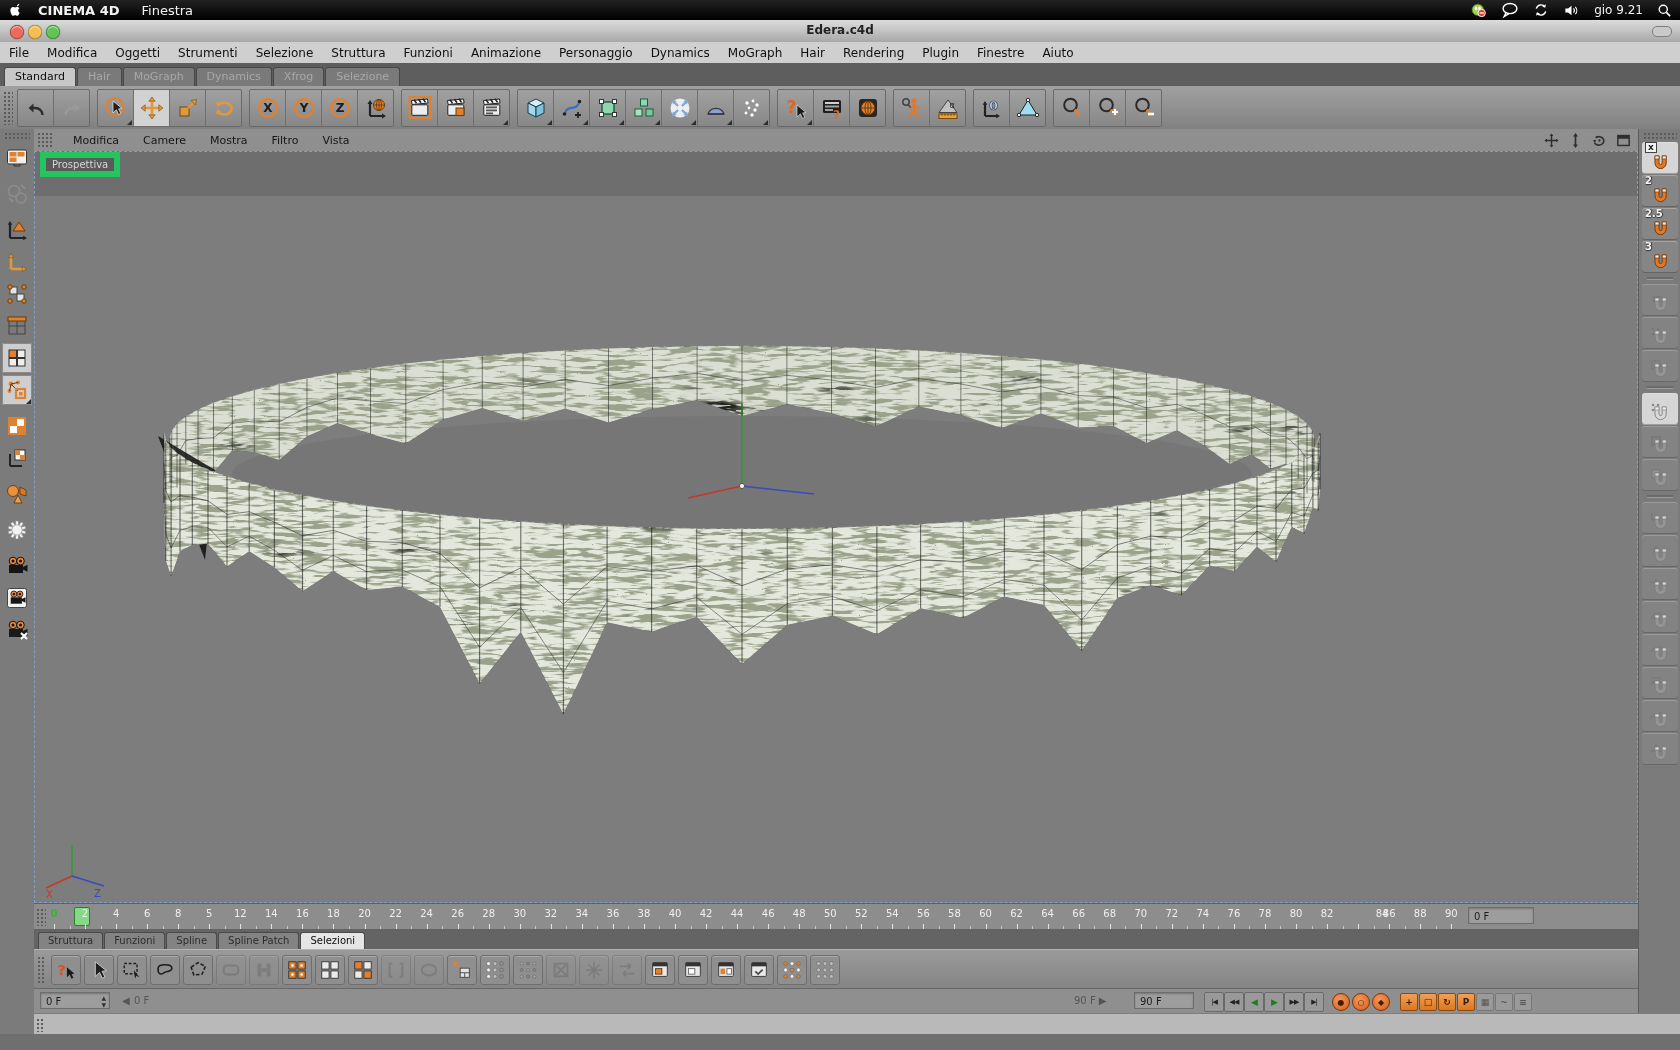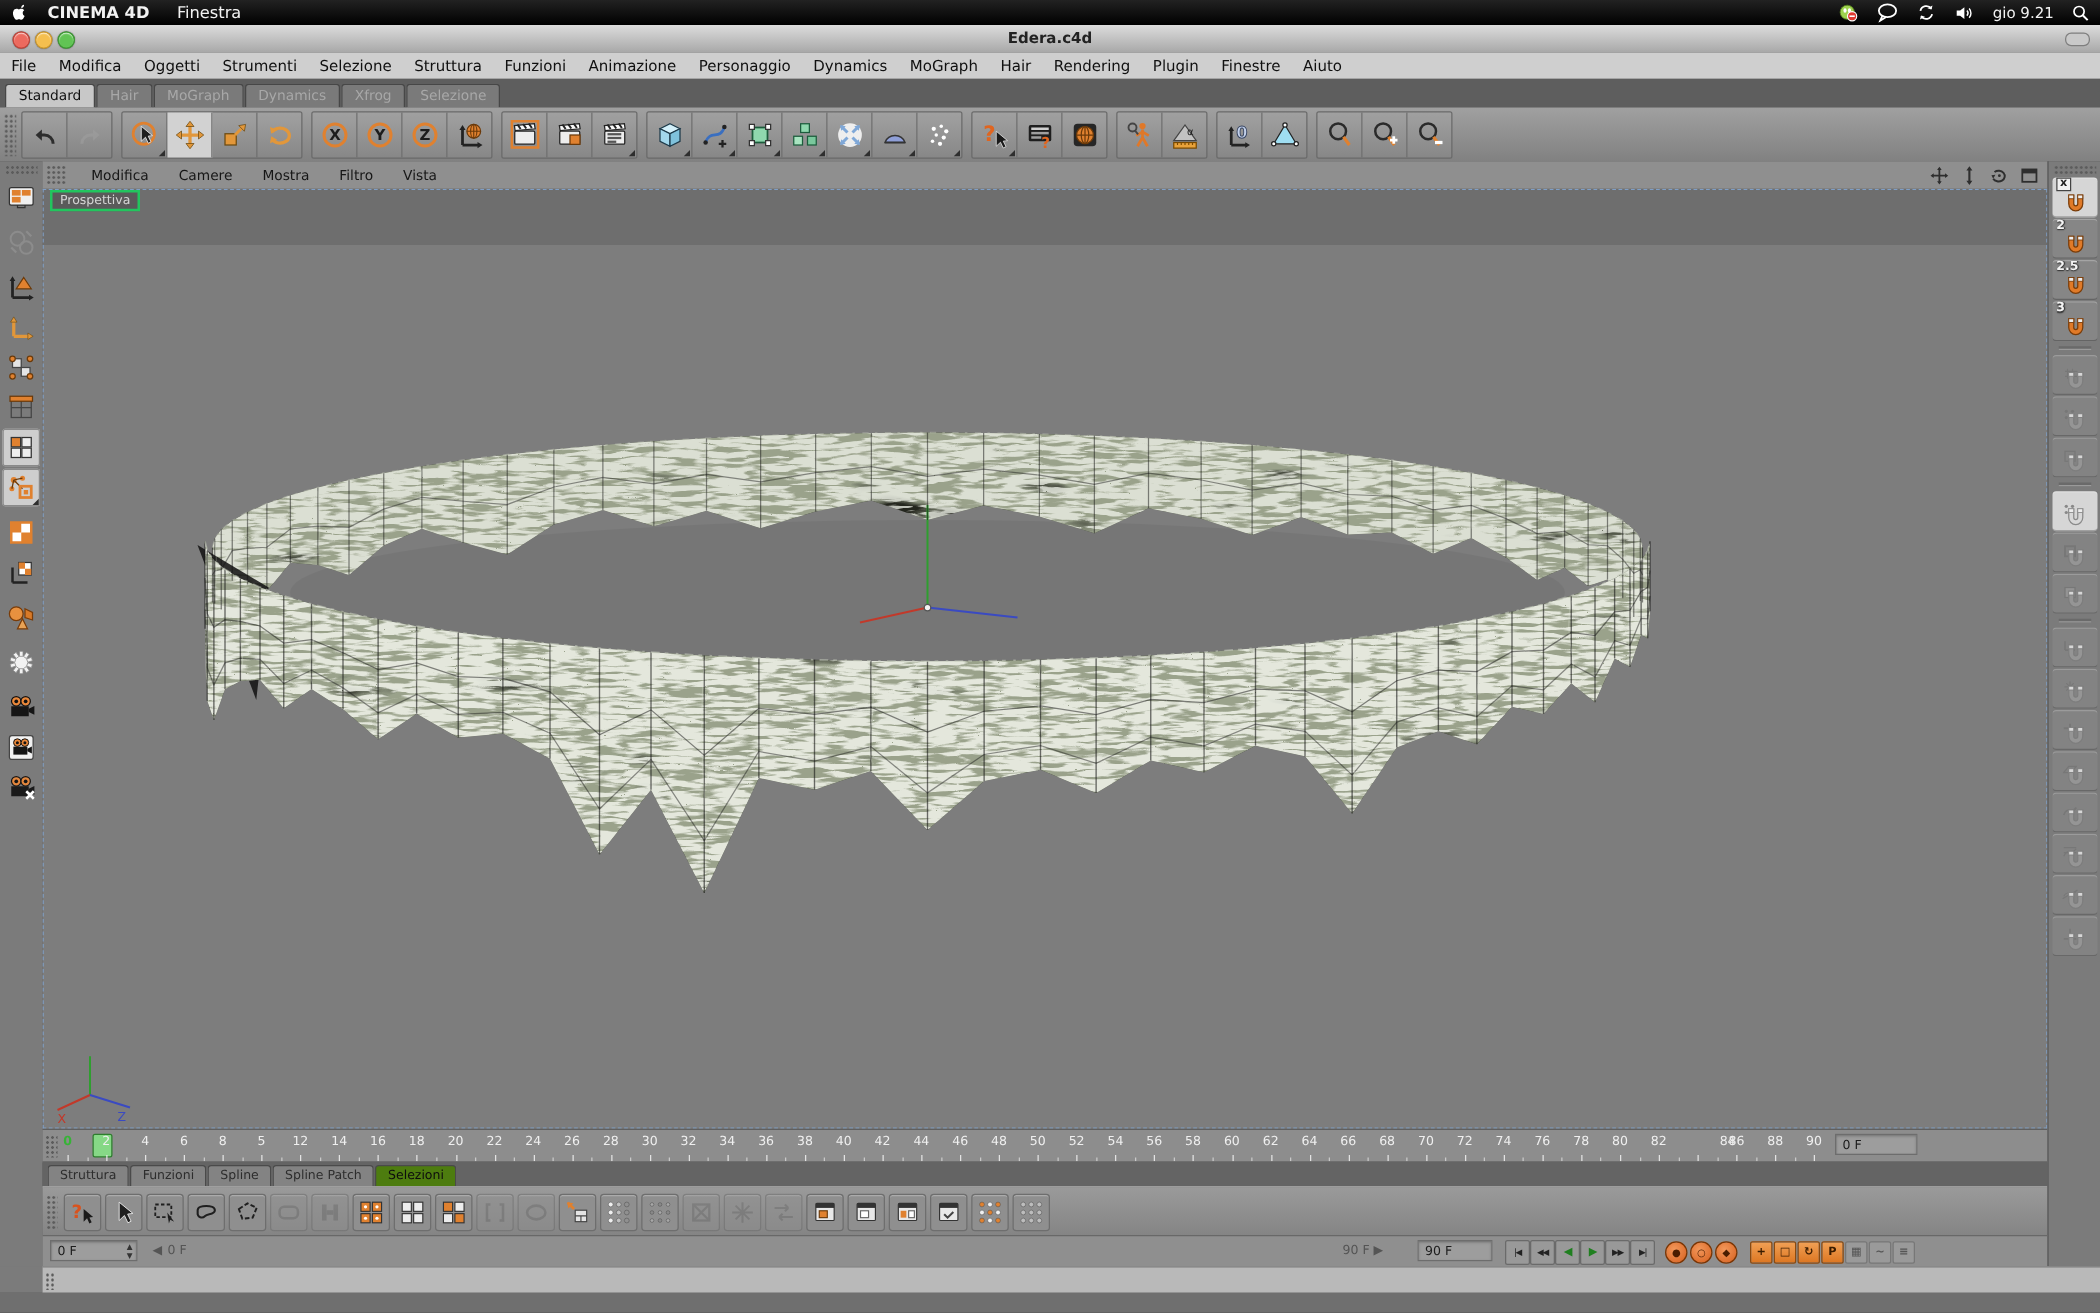--- a/index.html
+++ b/index.html
@@ -53,37 +53,37 @@
   .ssep{width:26px;height:2px;background:#6a6a6a;border-bottom:1px solid #9a9a9a;margin:4px auto;}
   
   #vpmenubar{left:34px;top:129px;width:1604px;height:22px;background:#8f8f8f;border-bottom:1px solid #6b6b6b;
     display:flex;align-items:center;font-size:11px;color:#161616;}
   #vp-grip{width:16px;height:16px;margin:0 8px 0 3px;}
   #vpmenubar .vm{padding:0 12px;}
   #vp-ctrls{position:absolute;right:6px;top:3px;display:flex;gap:7px;}
   #viewport{left:34px;top:151px;width:1604px;height:752px;background:#7d7d7d;overflow:hidden;}
   #vp-dark{position:absolute;left:0;top:0;width:100%;height:45px;background:#6e6e6e;}
   #vp-border{position:absolute;left:0;top:0;right:0;bottom:0;border:1px dashed #7f9fc7;pointer-events:none;}
-  #vp-label{position:absolute;left:6px;top:1px;background:#5a5a5a;color:#d6d6d6;font-size:10px;padding:1px 6px;border:2px solid #22c55e;}
+  #vp-label{position:absolute;left:6px;top:1px;background:#5a5a5a;color:#d6d6d6;font-size:10px;padding:1px 6px;border:6px solid #22c55e;}
   #scene{position:absolute;left:0;top:0;}
   
   #ruler{left:34px;top:903px;width:1604px;height:26px;background:#8d8d8d;border-top:1px solid #5f5f5f;}
   #ruler-grip{position:absolute;left:2px;top:4px;width:10px;height:18px;}
   .rlab{position:absolute;top:4px;transform:translateX(-50%);font-size:10px;color:#efefef;}
   .rlab.green{color:#37b337;font-weight:bold;}
   .rtick{position:absolute;bottom:1px;width:1px;height:5px;background:#e3e3e3;}
   .rtick.minor{height:3px;background:#c9c9c9;}
   #rmarker{position:absolute;left:40px;top:3px;width:14px;height:17px;background:#86d886;border:1px solid #2e7e2e;border-radius:2px;}
   #rframe{position:absolute;right:104px;top:3px;width:66px;height:17px;background:#9d9d9d;border:1px solid #6d6d6d;
     box-shadow:inset 0 1px 2px rgba(0,0,0,.25);font-size:10px;color:#1d1d1d;line-height:17px;padding-left:5px;box-sizing:border-box;}
   
   #bottomtabs{left:34px;top:929px;width:1604px;height:20px;background:#646464;display:flex;align-items:flex-end;padding-left:4px;box-sizing:border-box;}
   .btab{height:16px;line-height:16px;padding:0 9px;font-size:10px;background:#838383;color:#2d2d2d;
     border:1px solid #4a4a4a;border-bottom:none;border-radius:3px 3px 0 0;margin-right:1px;}
-  .btab.active{background:#4d7c0f;color:#0d0d0d;}
+  .btab.active{background:#e5e5e5;color:#0d0d0d;}
   
   #seltoolbar{left:34px;top:949px;width:1604px;height:39px;background:linear-gradient(#9a9a9a,#848484);
     border-top:1px solid #b4b4b4;display:flex;align-items:center;}
   #st-grip{width:9px;height:28px;margin:0 5px 0 3px;}
   .stbtn{width:28px;height:28px;margin-right:3px;display:flex;align-items:center;justify-content:center;position:relative;
     background:#8f8f8f;border:1px solid #6e6e6e;border-radius:3px;box-shadow:inset 0 1px 0 rgba(255,255,255,.25);}
   
   #transport{left:34px;top:988px;width:1604px;height:25px;background:#8f8f8f;border-top:1px solid #686868;}
   .tfield{position:absolute;top:3px;height:17px;background:#9d9d9d;border:1px solid #6d6d6d;box-shadow:inset 0 1px 2px rgba(0,0,0,.25);
     font-size:10px;color:#1d1d1d;line-height:17px;padding-left:5px;box-sizing:border-box;}

